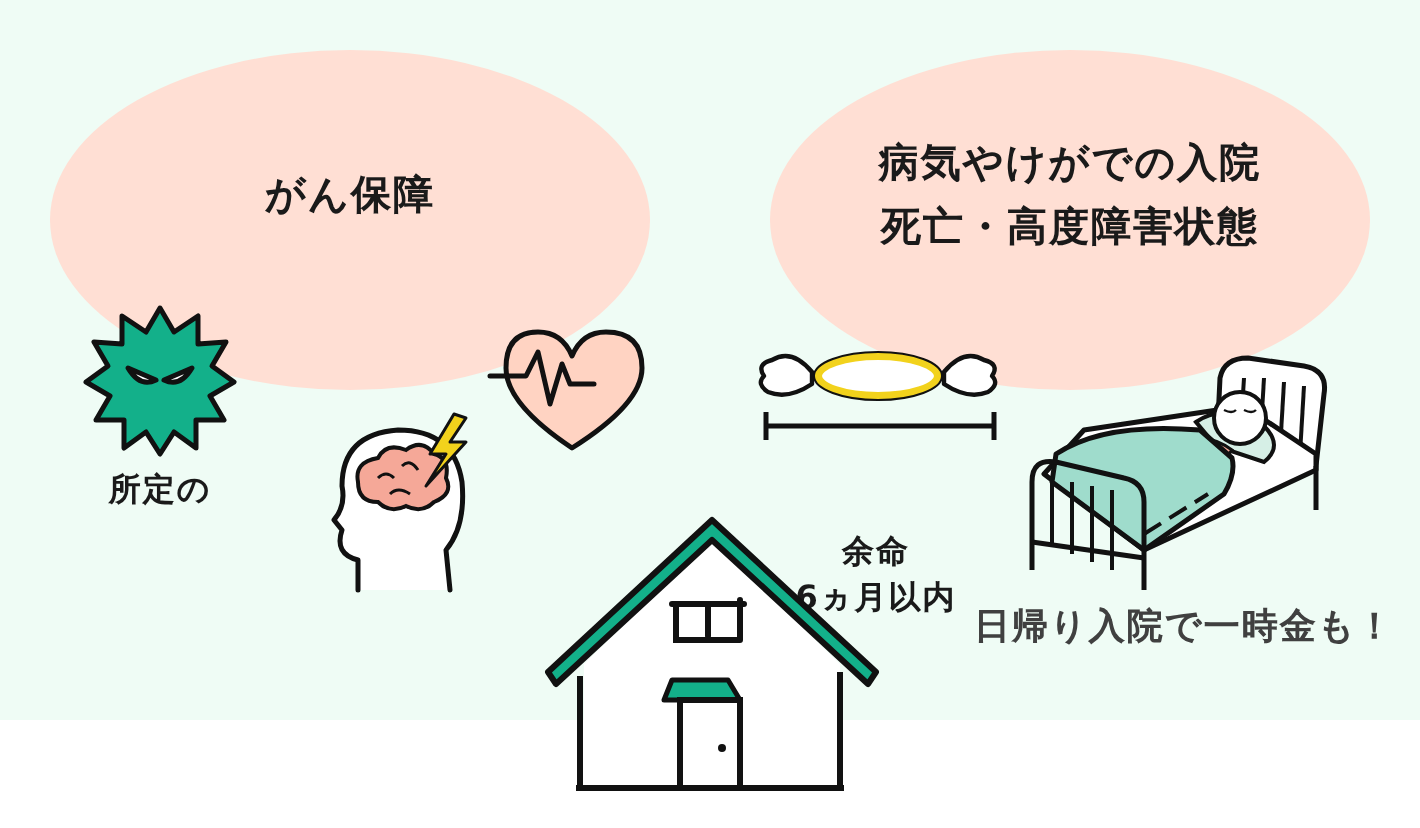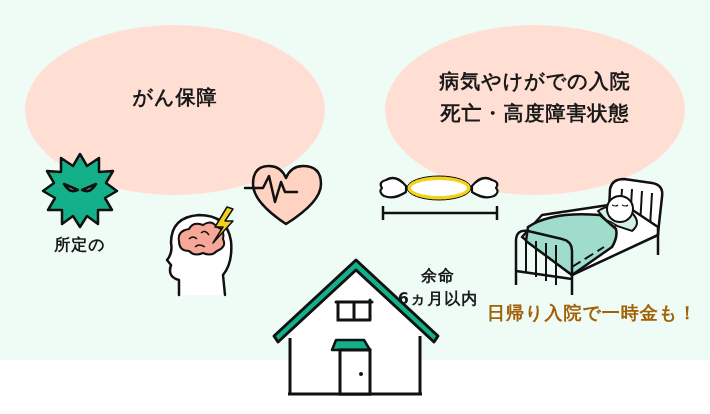--- a/index.html
+++ b/index.html
@@ -2,21 +2,21 @@
 <html><head>
 <meta charset="utf-8">
 <style>
   html, body { margin:0; padding:0; }
   body { width:710px; height:414px; position:relative; overflow:hidden; background:#ffffff;
          font-family:"DejaVu Sans","Liberation Sans",sans-serif; color:#1a1a1a; }
   .bg-mint { position:absolute; left:0; top:0; width:710px; height:360px; background:#effcf5; }
   .bubble { position:absolute; border-radius:50%; background:#ffdfd4; }
   .bubble-text { position:absolute; left:0; width:100%; text-align:center; font-size:20px; font-weight:bold; letter-spacing:1px; line-height:32px; }
   .label { position:absolute; text-align:center; font-size:16px; font-weight:bold; line-height:25px; letter-spacing:1px; }
-  .orange { position:absolute; color:#a16207; font-size:18px; font-weight:bold; letter-spacing:1px; }
+  .orange { position:absolute; color:#404040; font-size:18px; font-weight:bold; letter-spacing:1px; }
   svg { position:absolute; overflow:visible; }
 </style>
 </head>
 <body>
 
 <div class="bg-mint"></div>
 
 <div class="bubble" style="left:25px; top:25px; width:300px; height:170px;">
   <div class="bubble-text" style="top:56px;">
     <div>がん保障</div>

